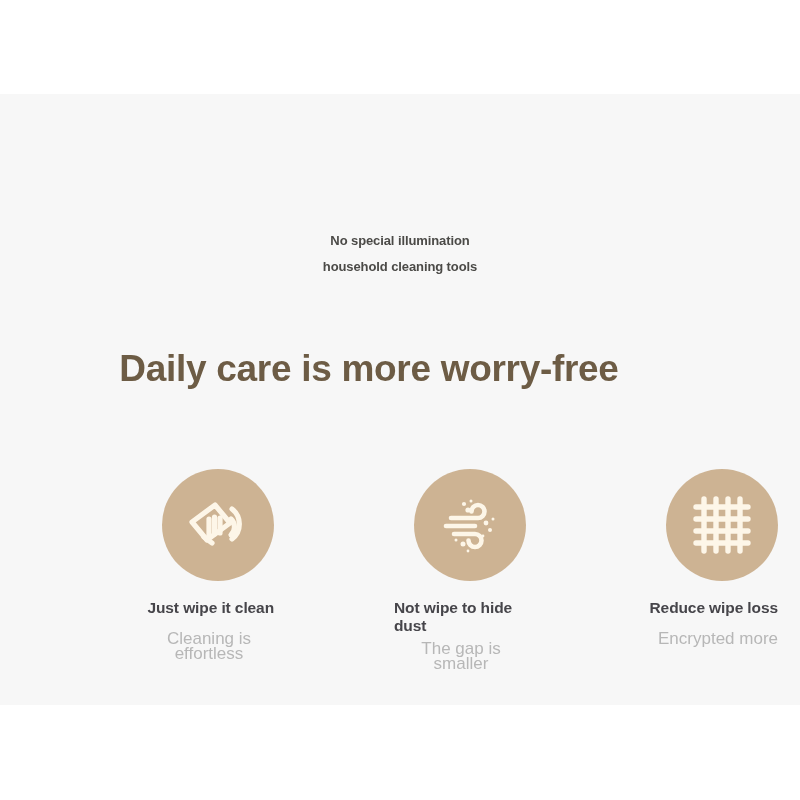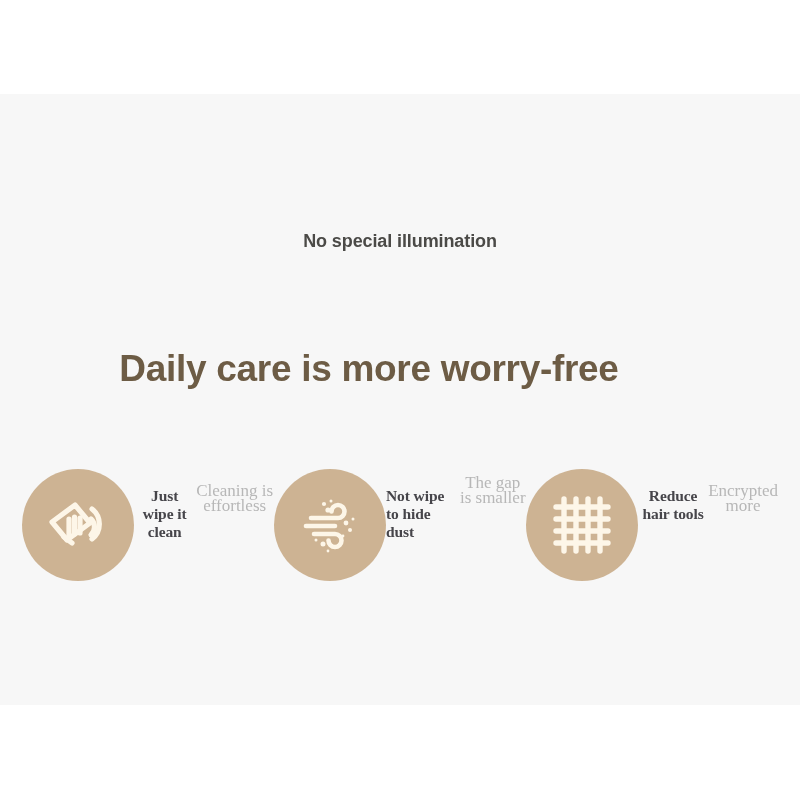--- a/index.html
+++ b/index.html
@@ -24,21 +24,21 @@
   }
 
   
   #intro-paragraph {
     position: absolute;
     left: 0;
     top: 134px;
     width: 800px;
     text-align: center;
     color: #4b4a47;
-    font-size: 18px;
+    font-size: 13px;
     font-weight: bold;
     line-height: 26px;
     letter-spacing: -0.1px;
   }
   #intro-paragraph .intro-line {
     display: block;
     white-space: nowrap;
   }
 
   
@@ -60,23 +60,22 @@
     position: absolute;
     left: 0;
     top: 375px;
     width: 800px;
     display: flex;
     justify-content: center;
   }
   .feature-column {
     width: 252px;
     display: flex;
-    flex-direction: row;
-    align-items: flex-start;
-    font-family: Liberation Serif, serif;
+    flex-direction: column;
+    align-items: flex-end;
   }
 
   .feature-icon-circle {
     width: 112px;
     height: 112px;
     border-radius: 50%;
     background: #cdb393;
     display: flex;
     align-items: center;
     justify-content: center;
@@ -114,20 +113,21 @@
     margin-top: 6px;
   }
 </style>
 </head>
 <body>
 
 <div id="promo-panel">
 
   <div id="intro-paragraph">
     <span class="intro-line">No special illumination</span>
+    <span class="intro-line">household cleaning tools</span>
   </div>
 
   <div id="main-heading">Daily care is more worry-free</div>
 
   <div id="feature-row">
 
     <div class="feature-column">
       <div class="feature-icon-circle">
         <svg width="66" height="66" viewBox="0 0 66 66" aria-hidden="true">
           <g fill="none" stroke="#fdf6e8" stroke-width="5.2" stroke-linecap="round" stroke-linejoin="round">
@@ -186,18 +186,18 @@
             <path d="M25 5 L25 57"></path>
             <path d="M37 5 L37 57"></path>
             <path d="M49 5 L49 57"></path>
             <path d="M5 13 L57 13"></path>
             <path d="M5 25 L57 25"></path>
             <path d="M5 37 L57 37"></path>
             <path d="M5 49 L57 49"></path>
           </g>
         </svg>
       </div>
-      <div class="feature-label">Reduce hair tools</div>
+      <div class="feature-label">Reduce wipe loss</div>
       <div class="feature-subtitle">Encrypted more</div>
     </div>
 
   </div>
 </div>
 
 </body></html>

